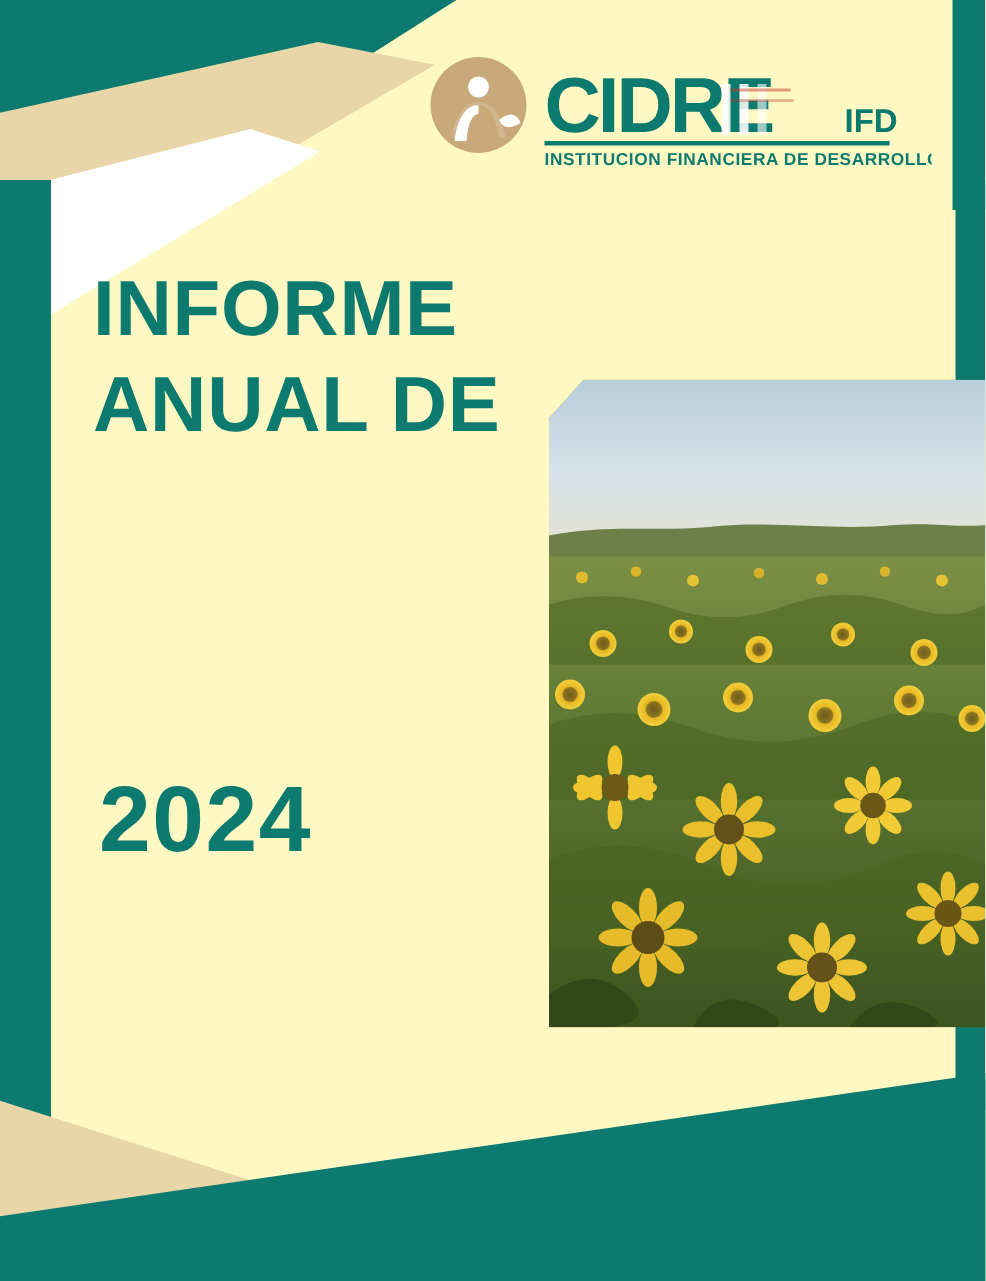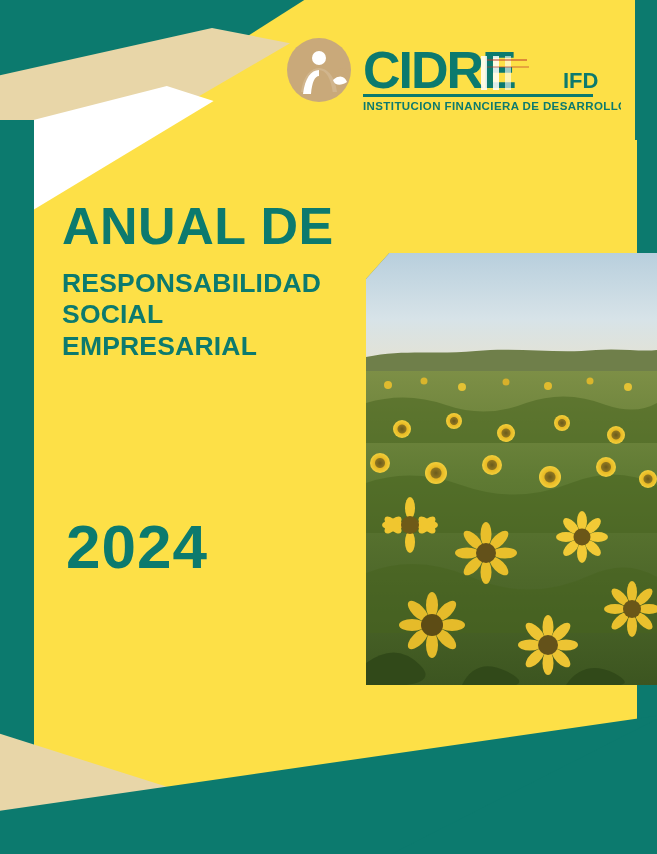--- a/index.html
+++ b/index.html
@@ -8,21 +8,21 @@
     background: #ffffff;
   }
   body {
     font-family: "Liberation Sans", sans-serif;
   }
   .page {
     position: relative;
     width: 657px;
     height: 854px;
     overflow: hidden;
-    background: #fde047;
+    background: #fef9c3;
   }
 
   
   .deco {
     position: absolute;
     pointer-events: none;
   }
 
   
   .deco-tl-teal {
@@ -124,21 +124,21 @@
   .title-main {
     color: #0c7a6e;
     font-size: 52px;
     font-weight: bold;
     letter-spacing: 0.5px;
     line-height: 1.08;
     margin: 0;
     white-space: nowrap;
   }
   .title-main.second {
-    margin-top: 20px;
+    margin-top: 8px;
   }
   .subtitle {
     color: #0c7a6e;
     font-size: 26.5px;
     font-weight: bold;
     line-height: 1.18;
     margin: 14px 0 0 0;
     letter-spacing: 0.2px;
   }
   .subtitle div { white-space: nowrap; }
@@ -208,26 +208,22 @@
 
       <text x="282" y="52" font-size="22" font-weight="bold" fill="#0c7a6e" font-family="Liberation Sans, sans-serif">IFD</text>
 
       <rect x="82" y="58" width="230" height="3" fill="#0c7a6e"></rect>
 
       <text x="82" y="74" font-size="11.5" font-weight="bold" fill="#0c7a6e" letter-spacing="0.4" font-family="Liberation Sans, sans-serif">INSTITUCION FINANCIERA DE DESARROLLO</text>
     </svg>
   </div>
 
   <div class="title-block">
+    <div class="title-main">INFORME</div>
     <div class="title-main second">ANUAL DE</div>
-    <div class="subtitle">
-      <div>RESPONSABILIDAD</div>
-      <div>SOCIAL</div>
-      <div>EMPRESARIAL</div>
-    </div>
   </div>
 
   <div class="year">2024</div>
 
   <div class="photo">
     <svg width="291" height="432" viewBox="0 0 291 432" xmlns="http://www.w3.org/2000/svg">
       <defs>
         <linearGradient id="sky" x1="0" y1="0" x2="0" y2="1">
           <stop offset="0%" stop-color="#b8cfdd"></stop>
           <stop offset="55%" stop-color="#d7e3e8"></stop>

